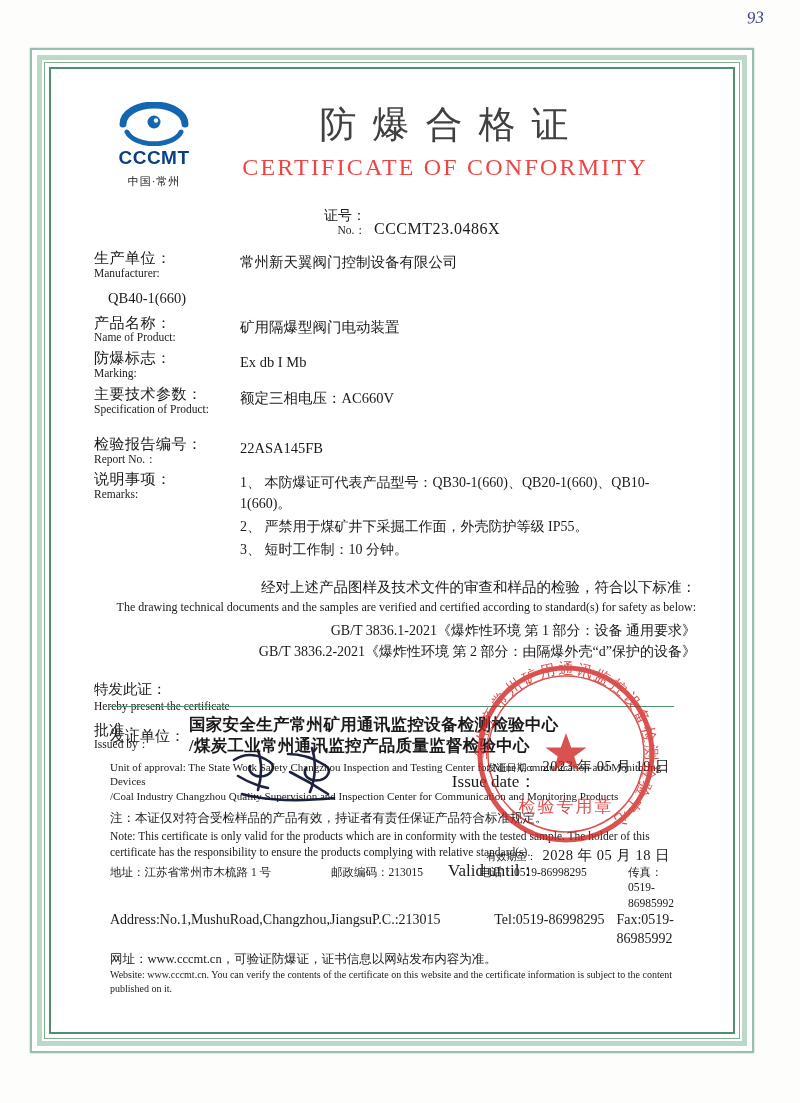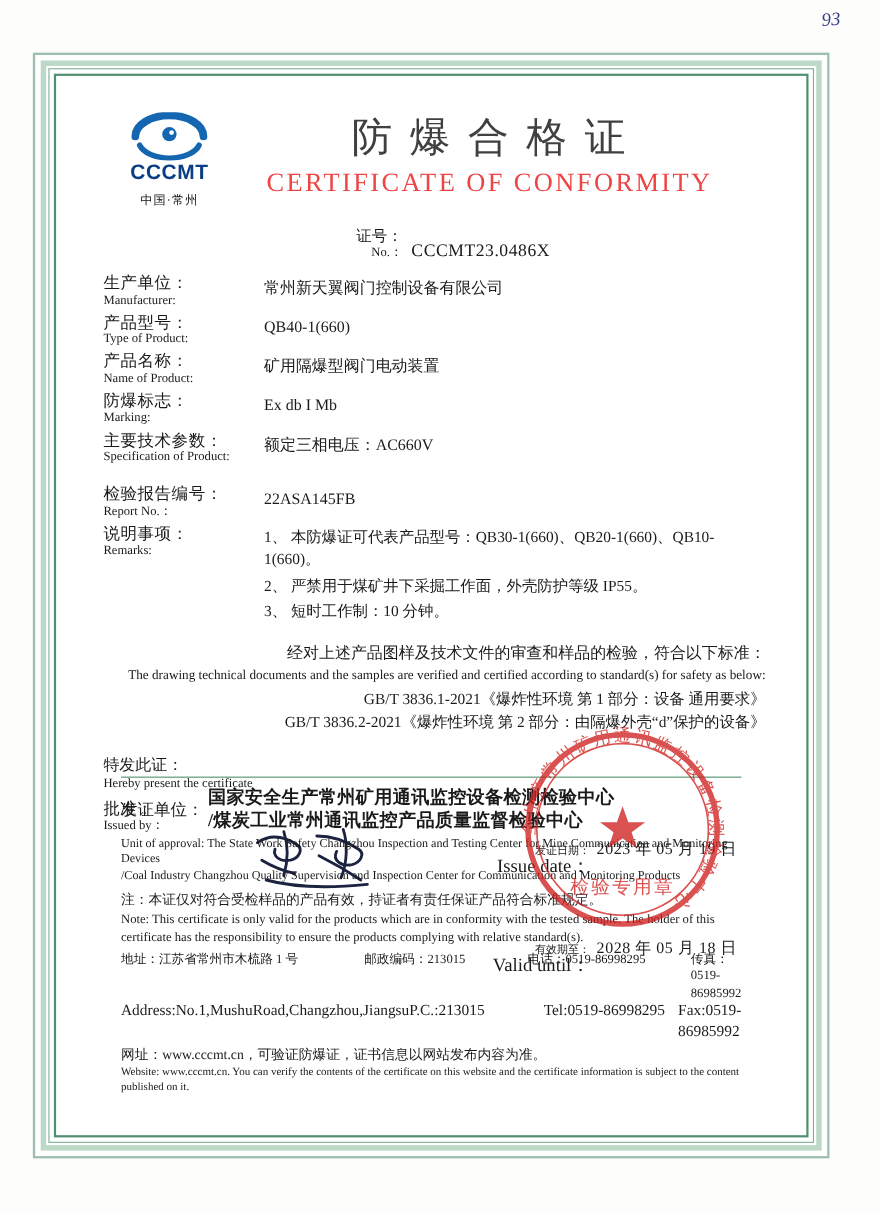--- a/index.html
+++ b/index.html
@@ -363,24 +363,20 @@
 
         <div class="row">
           <div class="label">
             <div class="cn">生产单位：</div>
             <div class="en">Manufacturer:</div>
           </div>
           <div class="value">常州新天翼阀门控制设备有限公司</div>
         </div>
 
         <div class="row">
-          <div class="label">
-            <div class="cn">产品型号：</div>
-            <div class="en">Type of Product:</div>
-          </div>
           <div class="value">QB40-1(660)</div>
         </div>
 
         <div class="row">
           <div class="label">
             <div class="cn">产品名称：</div>
             <div class="en">Name of Product:</div>
           </div>
           <div class="value">矿用隔爆型阀门电动装置</div>
         </div>

